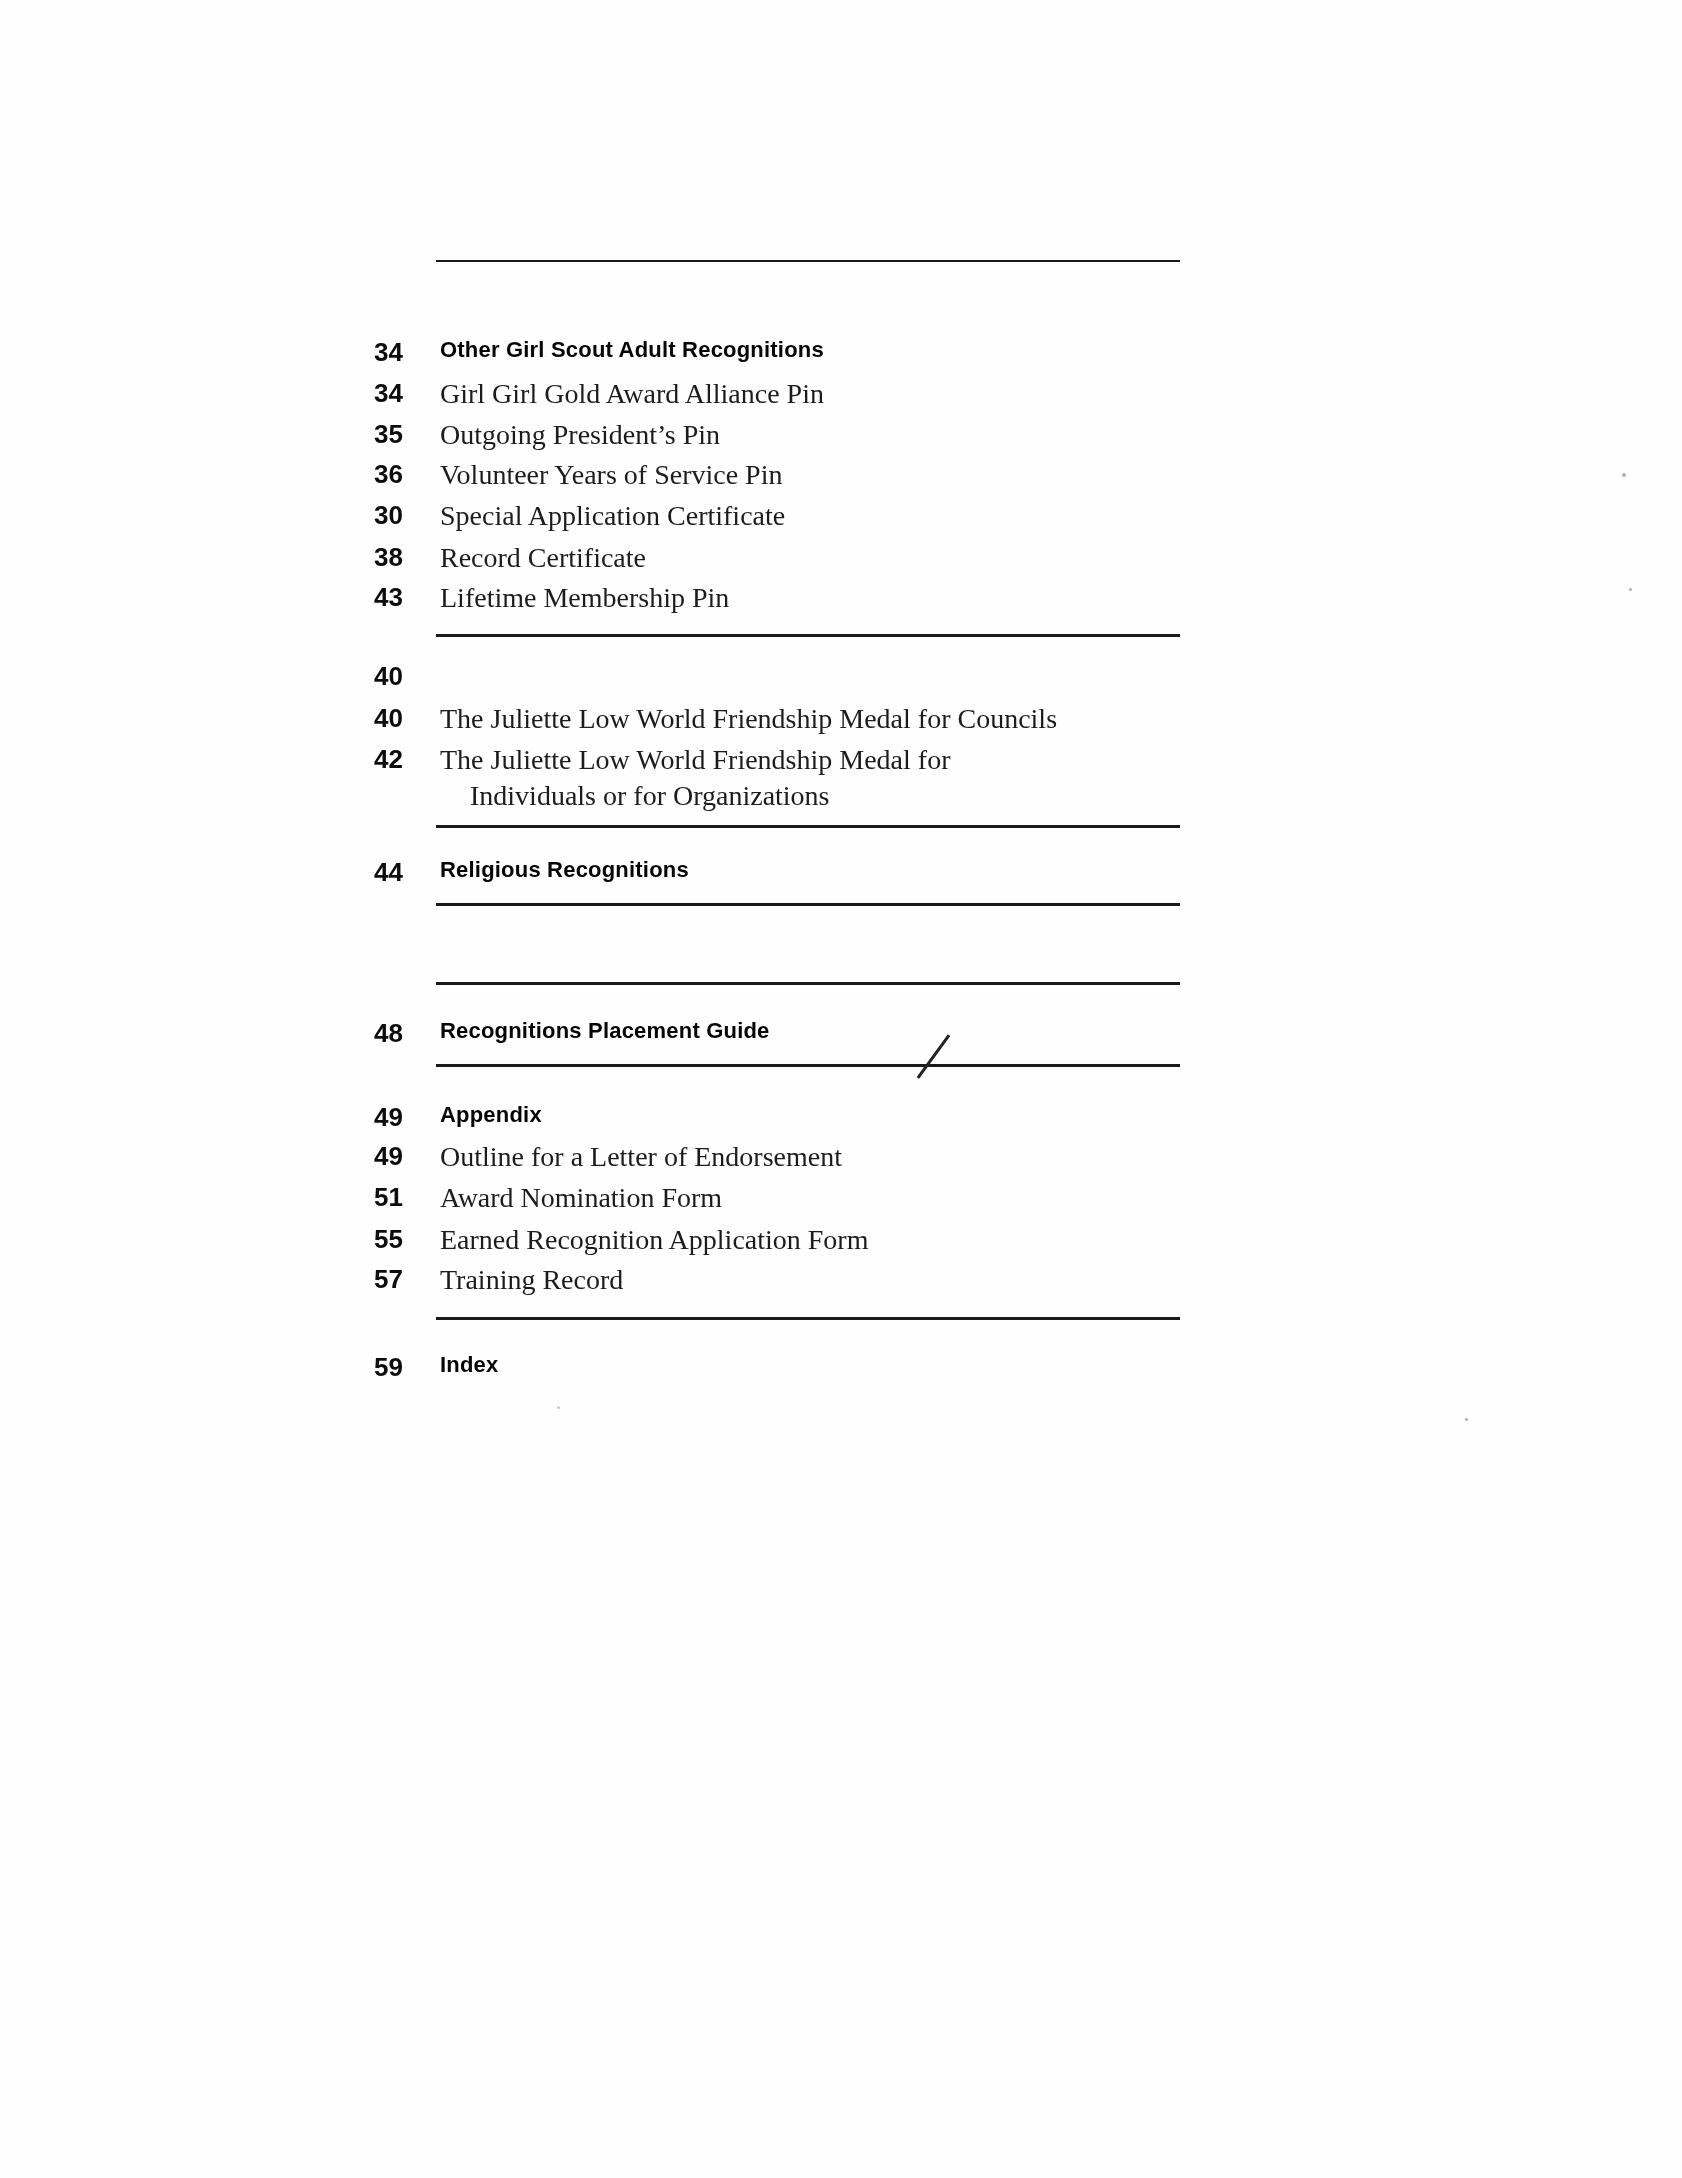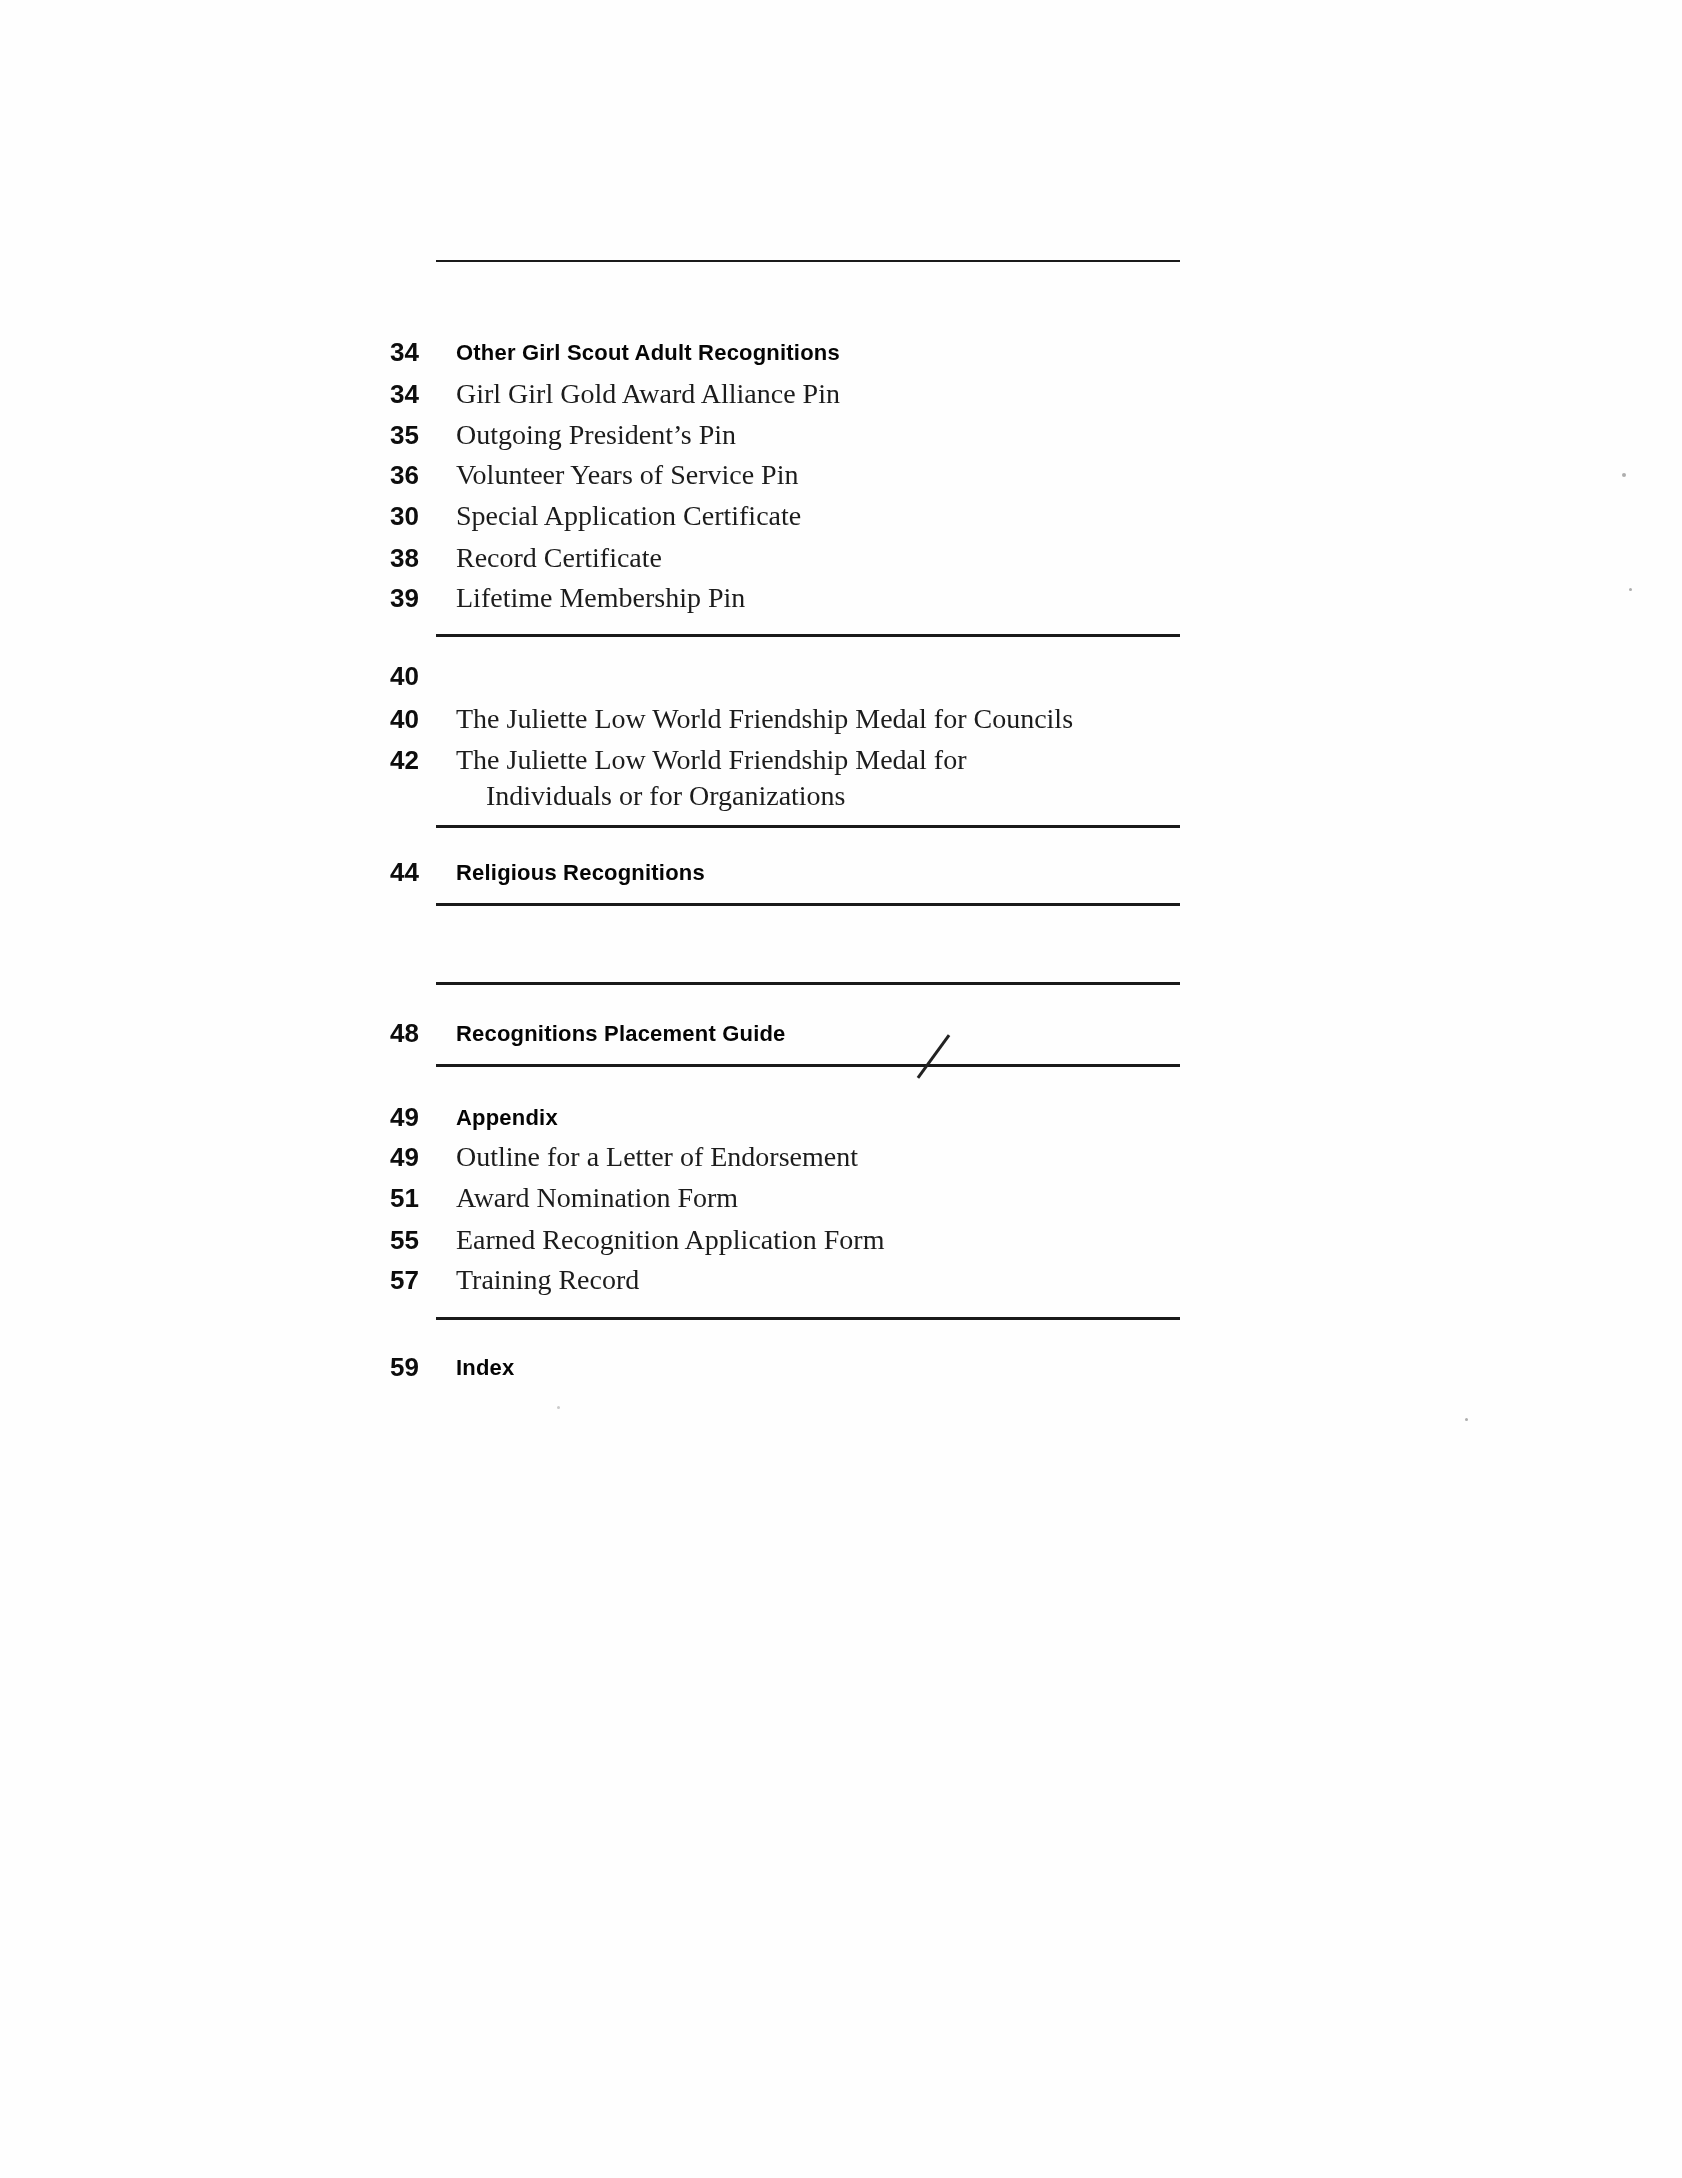--- a/index.html
+++ b/index.html
@@ -24,23 +24,22 @@
     position: absolute;
     left: 436px;
     width: 744px;
     height: 3px;
     background: #1a1a1a;
   }
   .row {
     position: absolute;
     left: 374px;
     display: flex;
-    align-items: center;
+    align-items: flex-start;
     white-space: nowrap;
-    margin-left: 16px;
   }
   .num {
     display: inline-block;
     width: 66px;
     font-family: "Liberation Sans", sans-serif;
     font-weight: 700;
     font-size: 26px;
     color: #0d0d0d;
     flex: 0 0 66px;
   }
@@ -111,21 +110,21 @@
   </div>
   <div class="row" style="top:500px">
     <span class="num">30</span>
     <span class="title serif">Special Application Certificate</span>
   </div>
   <div class="row" style="top:542px">
     <span class="num">38</span>
     <span class="title serif">Record Certificate</span>
   </div>
   <div class="row" style="top:582px">
-    <span class="num">39</span>
+    <span class="num">43</span>
     <span class="title serif">Lifetime Membership Pin</span>
   </div>
 
   <div class="rule" style="top:634px"></div>
 
   <div class="row" style="top:661px">
     <span class="num">40</span>
   </div>
   <div class="row" style="top:703px">
     <span class="num">40</span>

